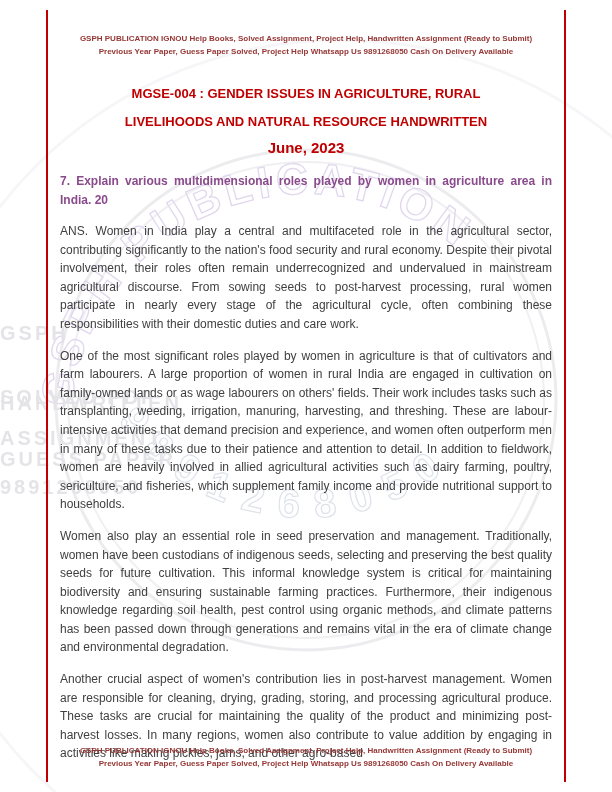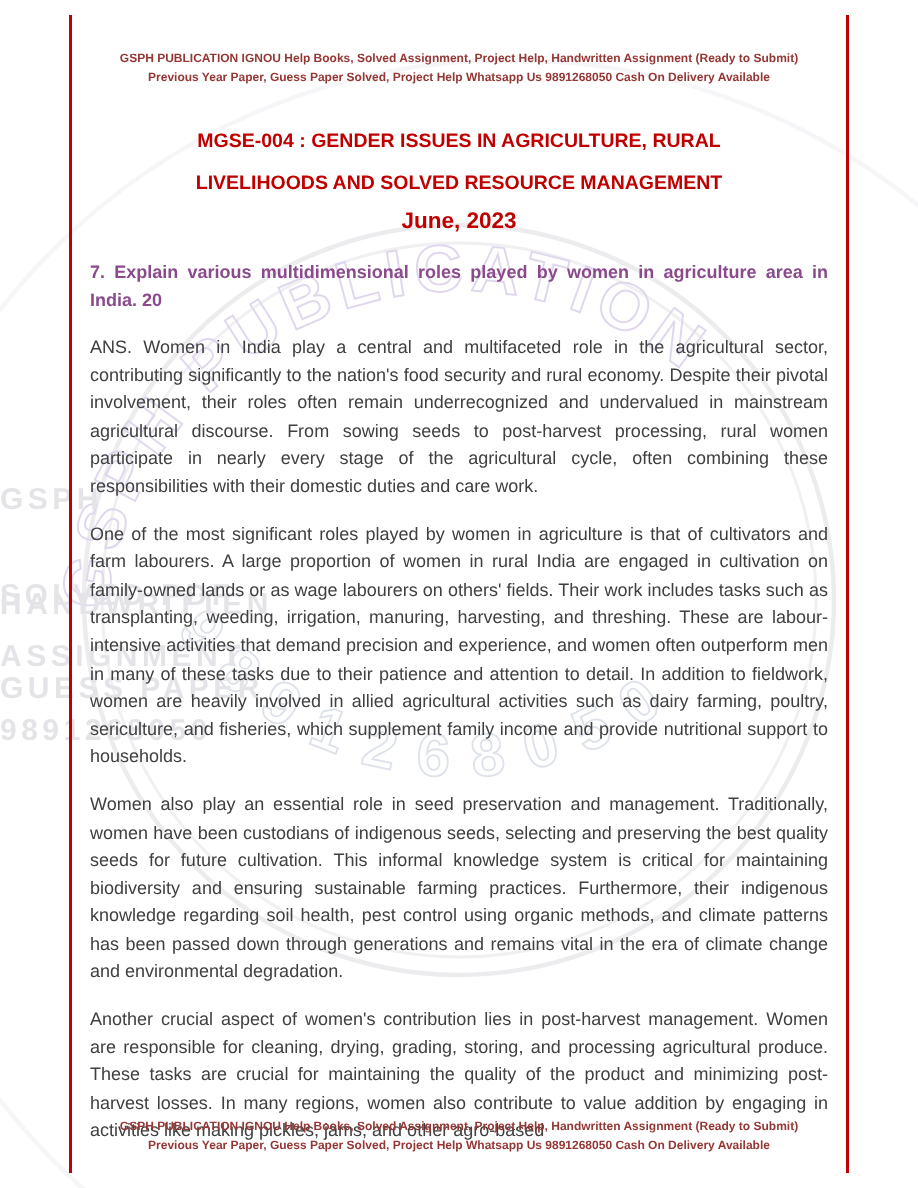--- a/index.html
+++ b/index.html
@@ -112,21 +112,21 @@
 
   <div class="content">
 
     <div class="hdr">
       <div>GSPH PUBLICATION IGNOU Help Books, Solved Assignment, Project Help, Handwritten Assignment (Ready to Submit)</div>
       <div>Previous Year Paper, Guess Paper Solved, Project Help Whatsapp Us 9891268050 Cash On Delivery Available</div>
     </div>
 
     <div class="title">
       <div>MGSE-004 : GENDER ISSUES IN AGRICULTURE, RURAL</div>
-      <div>LIVELIHOODS AND SOLVED RESOURCE MANAGEMENT</div>
+      <div>LIVELIHOODS AND NATURAL RESOURCE HANDWRITTEN</div>
     </div>
 
     <div class="date">June, 2023</div>
 
     <div class="question">7. Explain various multidimensional roles played by women in agriculture area in India. 20</div>
 
     <div class="para">ANS. Women in India play a central and multifaceted role in the agricultural sector, contributing significantly to the nation's food security and rural economy. Despite their pivotal involvement, their roles often remain underrecognized and undervalued in mainstream agricultural discourse. From sowing seeds to post-harvest processing, rural women participate in nearly every stage of the agricultural cycle, often combining these responsibilities with their domestic duties and care work.</div>
     <div class="para">One of the most significant roles played by women in agriculture is that of cultivators and farm labourers. A large proportion of women in rural India are engaged in cultivation on family-owned lands or as wage labourers on others' fields. Their work includes tasks such as transplanting, weeding, irrigation, manuring, harvesting, and threshing. These are labour-intensive activities that demand precision and experience, and women often outperform men in many of these tasks due to their patience and attention to detail. In addition to fieldwork, women are heavily involved in allied agricultural activities such as dairy farming, poultry, sericulture, and fisheries, which supplement family income and provide nutritional support to households.</div>
     <div class="para">Women also play an essential role in seed preservation and management. Traditionally, women have been custodians of indigenous seeds, selecting and preserving the best quality seeds for future cultivation. This informal knowledge system is critical for maintaining biodiversity and ensuring sustainable farming practices. Furthermore, their indigenous knowledge regarding soil health, pest control using organic methods, and climate patterns has been passed down through generations and remains vital in the era of climate change and environmental degradation.</div>
     <div class="para">Another crucial aspect of women's contribution lies in post-harvest management. Women are responsible for cleaning, drying, grading, storing, and processing agricultural produce. These tasks are crucial for maintaining the quality of the product and minimizing post-harvest losses. In many regions, women also contribute to value addition by engaging in activities like making pickles, jams, and other agro-based</div>

